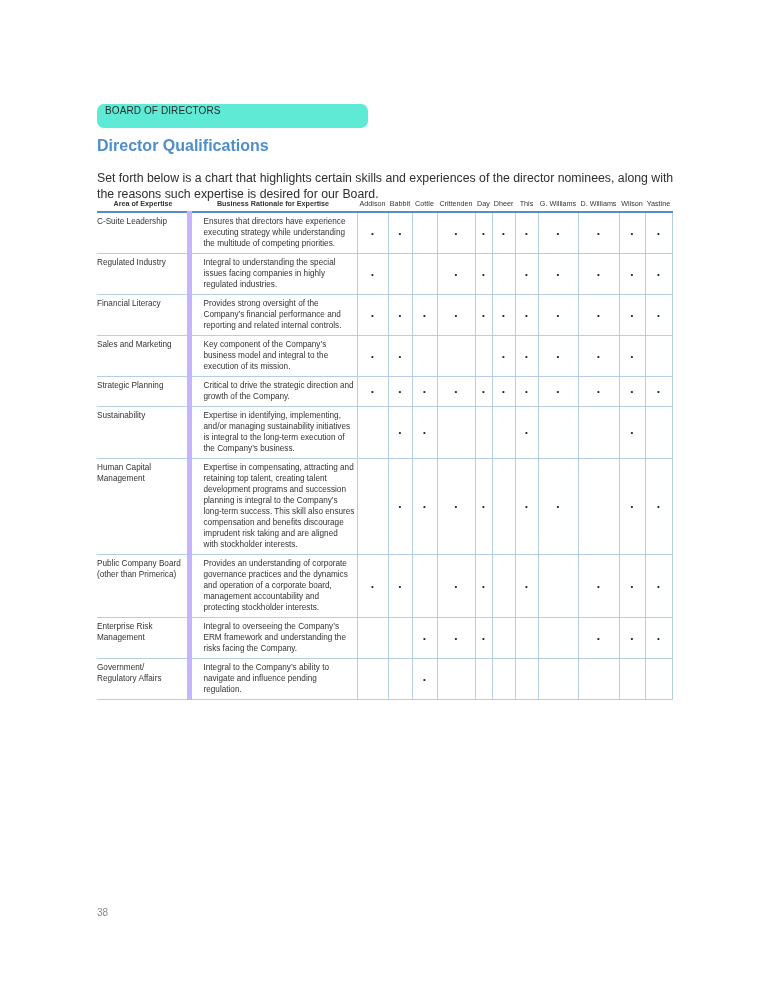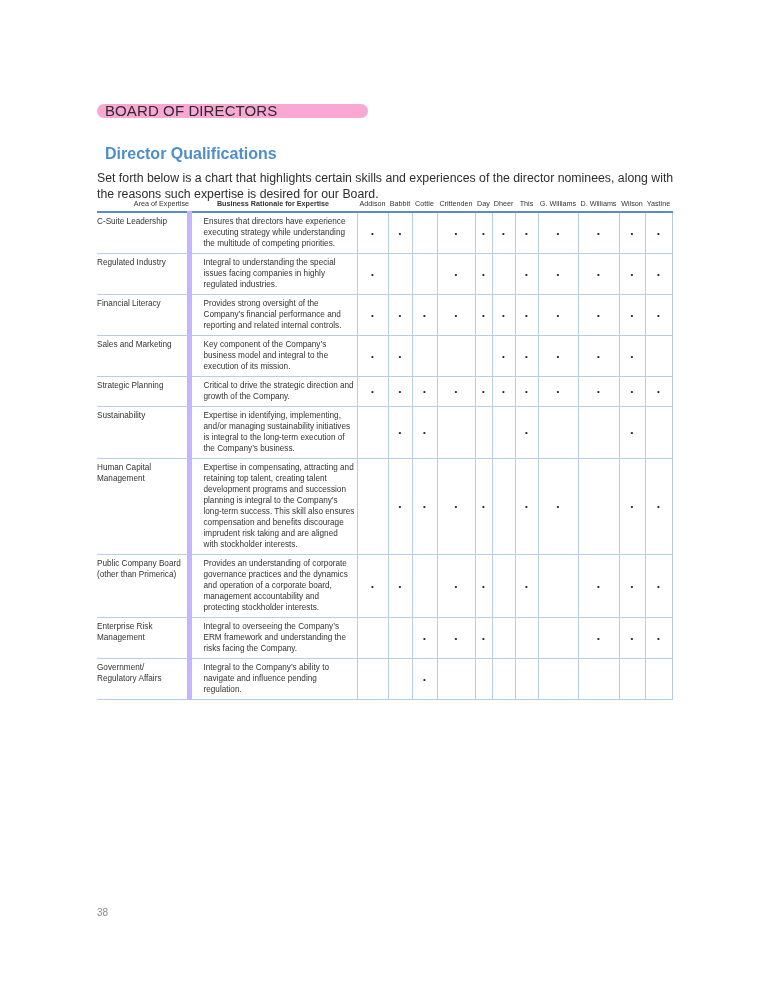--- a/index.html
+++ b/index.html
@@ -1,22 +1,22 @@
 <!DOCTYPE html>
 <html><head>
 <meta charset="utf-8">
 <style>
   html, body { margin: 0; padding: 0; background: #ffffff; }
   body { width: 768px; height: 993px; position: relative; overflow: hidden; font-family: "Liberation Sans", sans-serif; color: #3a3a3a; }
-  .section-bar { position: absolute; left: 97px; top: 104px; width: 271px; height: 14px; background: #f9a8d4; border-radius: 7px; font-size: 15px; line-height: 14px; color: #2b2b2b; padding-left: 8px; box-sizing: border-box; letter-spacing: 0.1px; }
-  .page-title { position: absolute; left: 97px; top: 137px; font-size: 16px; font-weight: bold; color: #4e8ecb; margin: 8px; line-height: 18px; }
+  .section-bar { position: absolute; left: 97px; top: 104px; width: 271px; height: 24px; background: #5eead4; border-radius: 7px; font-size: 10px; line-height: 14px; color: #2b2b2b; padding-left: 8px; box-sizing: border-box; letter-spacing: 0.1px; }
+  .page-title { position: absolute; left: 97px; top: 137px; font-size: 16px; font-weight: bold; color: #4e8ecb; margin: 0; line-height: 18px; }
   .intro { position: absolute; left: 97px; top: 170px; width: 580px; font-size: 12.3px; line-height: 16px; color: #2e2e2e; margin: 0; }
   table.matrix { position: absolute; left: 97px; top: 195px; border-collapse: collapse; table-layout: fixed; font-size: 8.2px; color: #333; }
   table.matrix th { font-weight: normal; font-size: 7.2px; height: 16px; padding: 0; vertical-align: middle; white-space: nowrap; border-bottom: 2px solid #5a8cc6; color: #333; }
-  table.matrix th.area { text-align: right; font-weight: normal; }
+  table.matrix th.area { text-align: center; font-weight: bold; }
   table.matrix th.rationale { text-align: center; font-weight: bold; }
   table.matrix th.dir { text-align: center; margin-left: 45px; }
   table.matrix td { border-bottom: 1px solid #b6cde6; padding: 0; vertical-align: top; line-height: 11px; }
   table.matrix td.area { padding: 3px 2px 9px 0; }
   table.matrix td.rationale { padding: 3px 2px 4px 12px; border-left: 5px solid #c4b5fd; }
   table.matrix td.dot { border-left: 1px solid #b6cde6; text-align: center; vertical-align: middle; font-size: 8px; color: #222; }
   table.matrix td.last { border-right: 1px solid #b6cde6; }
   .page-number { position: absolute; left: 97px; top: 907px; font-size: 10px; color: #8a8a8a; }
 </style>
 </head>

